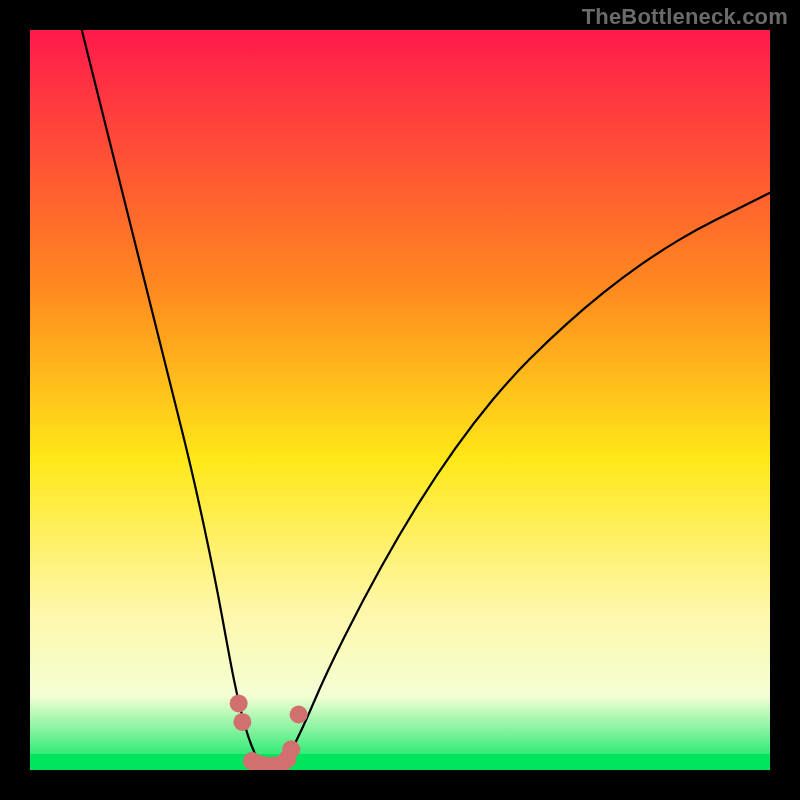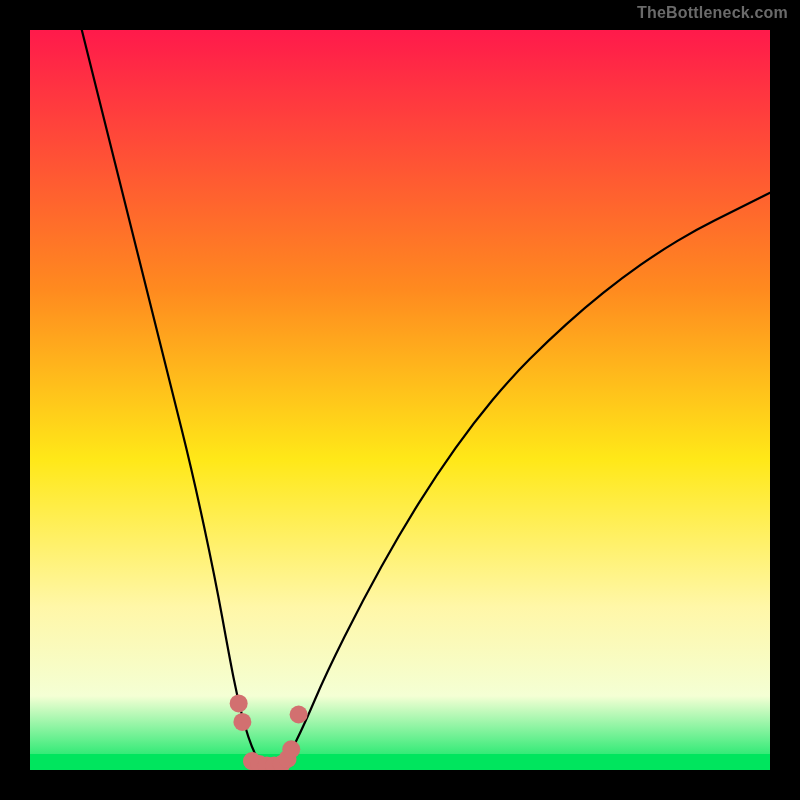--- a/index.html
+++ b/index.html
@@ -24,21 +24,21 @@
     top: 30px;
     width: 740px;
     height: 740px;
     overflow: hidden;
   }
   .attrib {
     position: absolute;
     top: 4px;
     right: 12px;
     font-family: Arial, Helvetica, sans-serif;
-    font-size: 16px;
+    font-size: 22px;
     font-weight: 600;
     color: #6a6a6a;
     letter-spacing: 0.2px;
     z-index: 5;
   }
   svg { display: block; }
 </style>
 </head>
 <body>
 

